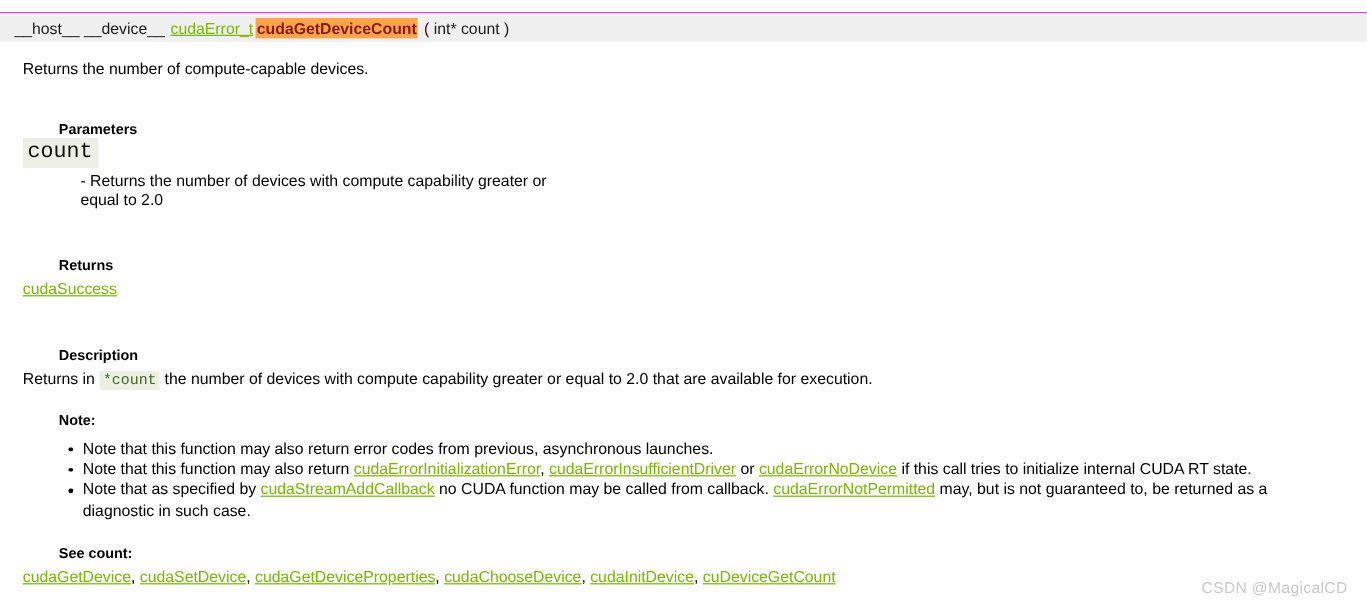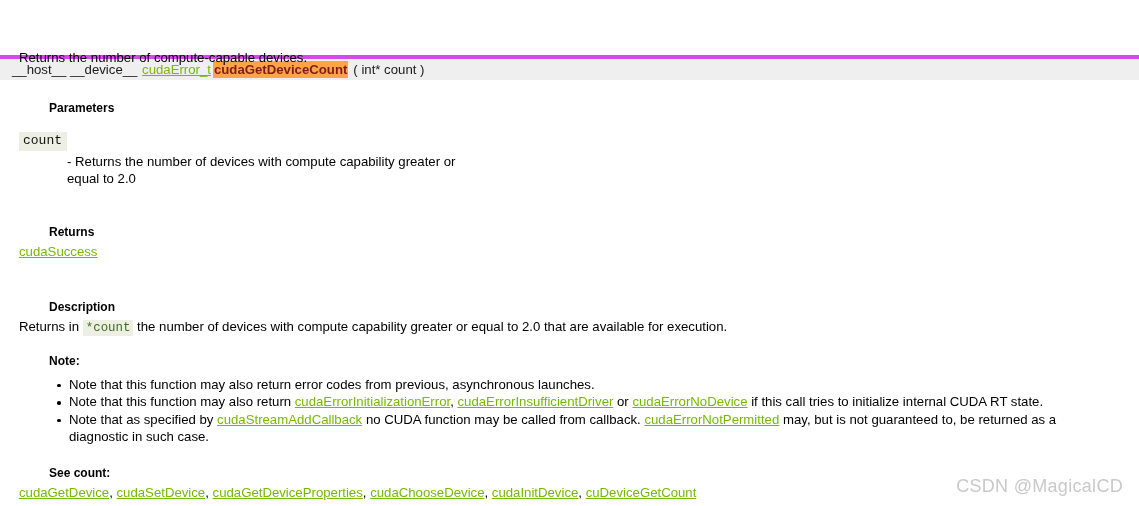--- a/index.html
+++ b/index.html
@@ -20,27 +20,26 @@
   }
 
   
   .sig-band {
     position: absolute;
     left: 0;
     top: 10px;
     width: 1139px;
     height: 26px;
     background: #efefef;
-    border-top: 4px solid #d946ef;
+    border-top: 1px solid #d946ef;
     border-bottom: 1px solid #ffffff;
     display: flex;
     align-items: center;
     padding-left: 12px;
     white-space: nowrap;
-    margin-top: 45px;
   }
   .sig-kw {
     color: #1a1a1a;
     font-size: 13.2px;
   }
   .sig-link {
     color: #76b900;
     text-decoration: underline;
     text-underline-offset: 1px;
     cursor: pointer;
@@ -84,25 +83,24 @@
     margin: 0;
     padding-left: 30px;
   }
 
   
   .params-head { margin-top: 34px; }
 
   .param-name {
     display: inline-block;
     font-family: "Liberation Mono", monospace;
-    font-size: 13px;
+    font-size: 18px;
     background: #edefe5;
     color: #111111;
     padding: 2px 5px 2px 4px;
-    margin-top: 17px;
     line-height: 1.15;
   }
   .param-desc {
     margin: 3px 0 0 48px;
     font-size: 13.2px;
     line-height: 1.25;
     max-width: 420px;
   }
 
   
@@ -165,21 +163,21 @@
     text-underline-offset: 1px;
     cursor: pointer;
   }
 
   
   .watermark {
     position: absolute;
     right: 16px;
     bottom: 9px;
     color: #c9c9c9;
-    font-size: 18px;
+    font-size: 13px;
     letter-spacing: 0.3px;
     user-select: none;
   }
 </style>
 </head>
 <body>
 
 <div class="sig-band">
   <span class="sig-kw">__host__ __device__</span>
   <span>&nbsp;</span>

